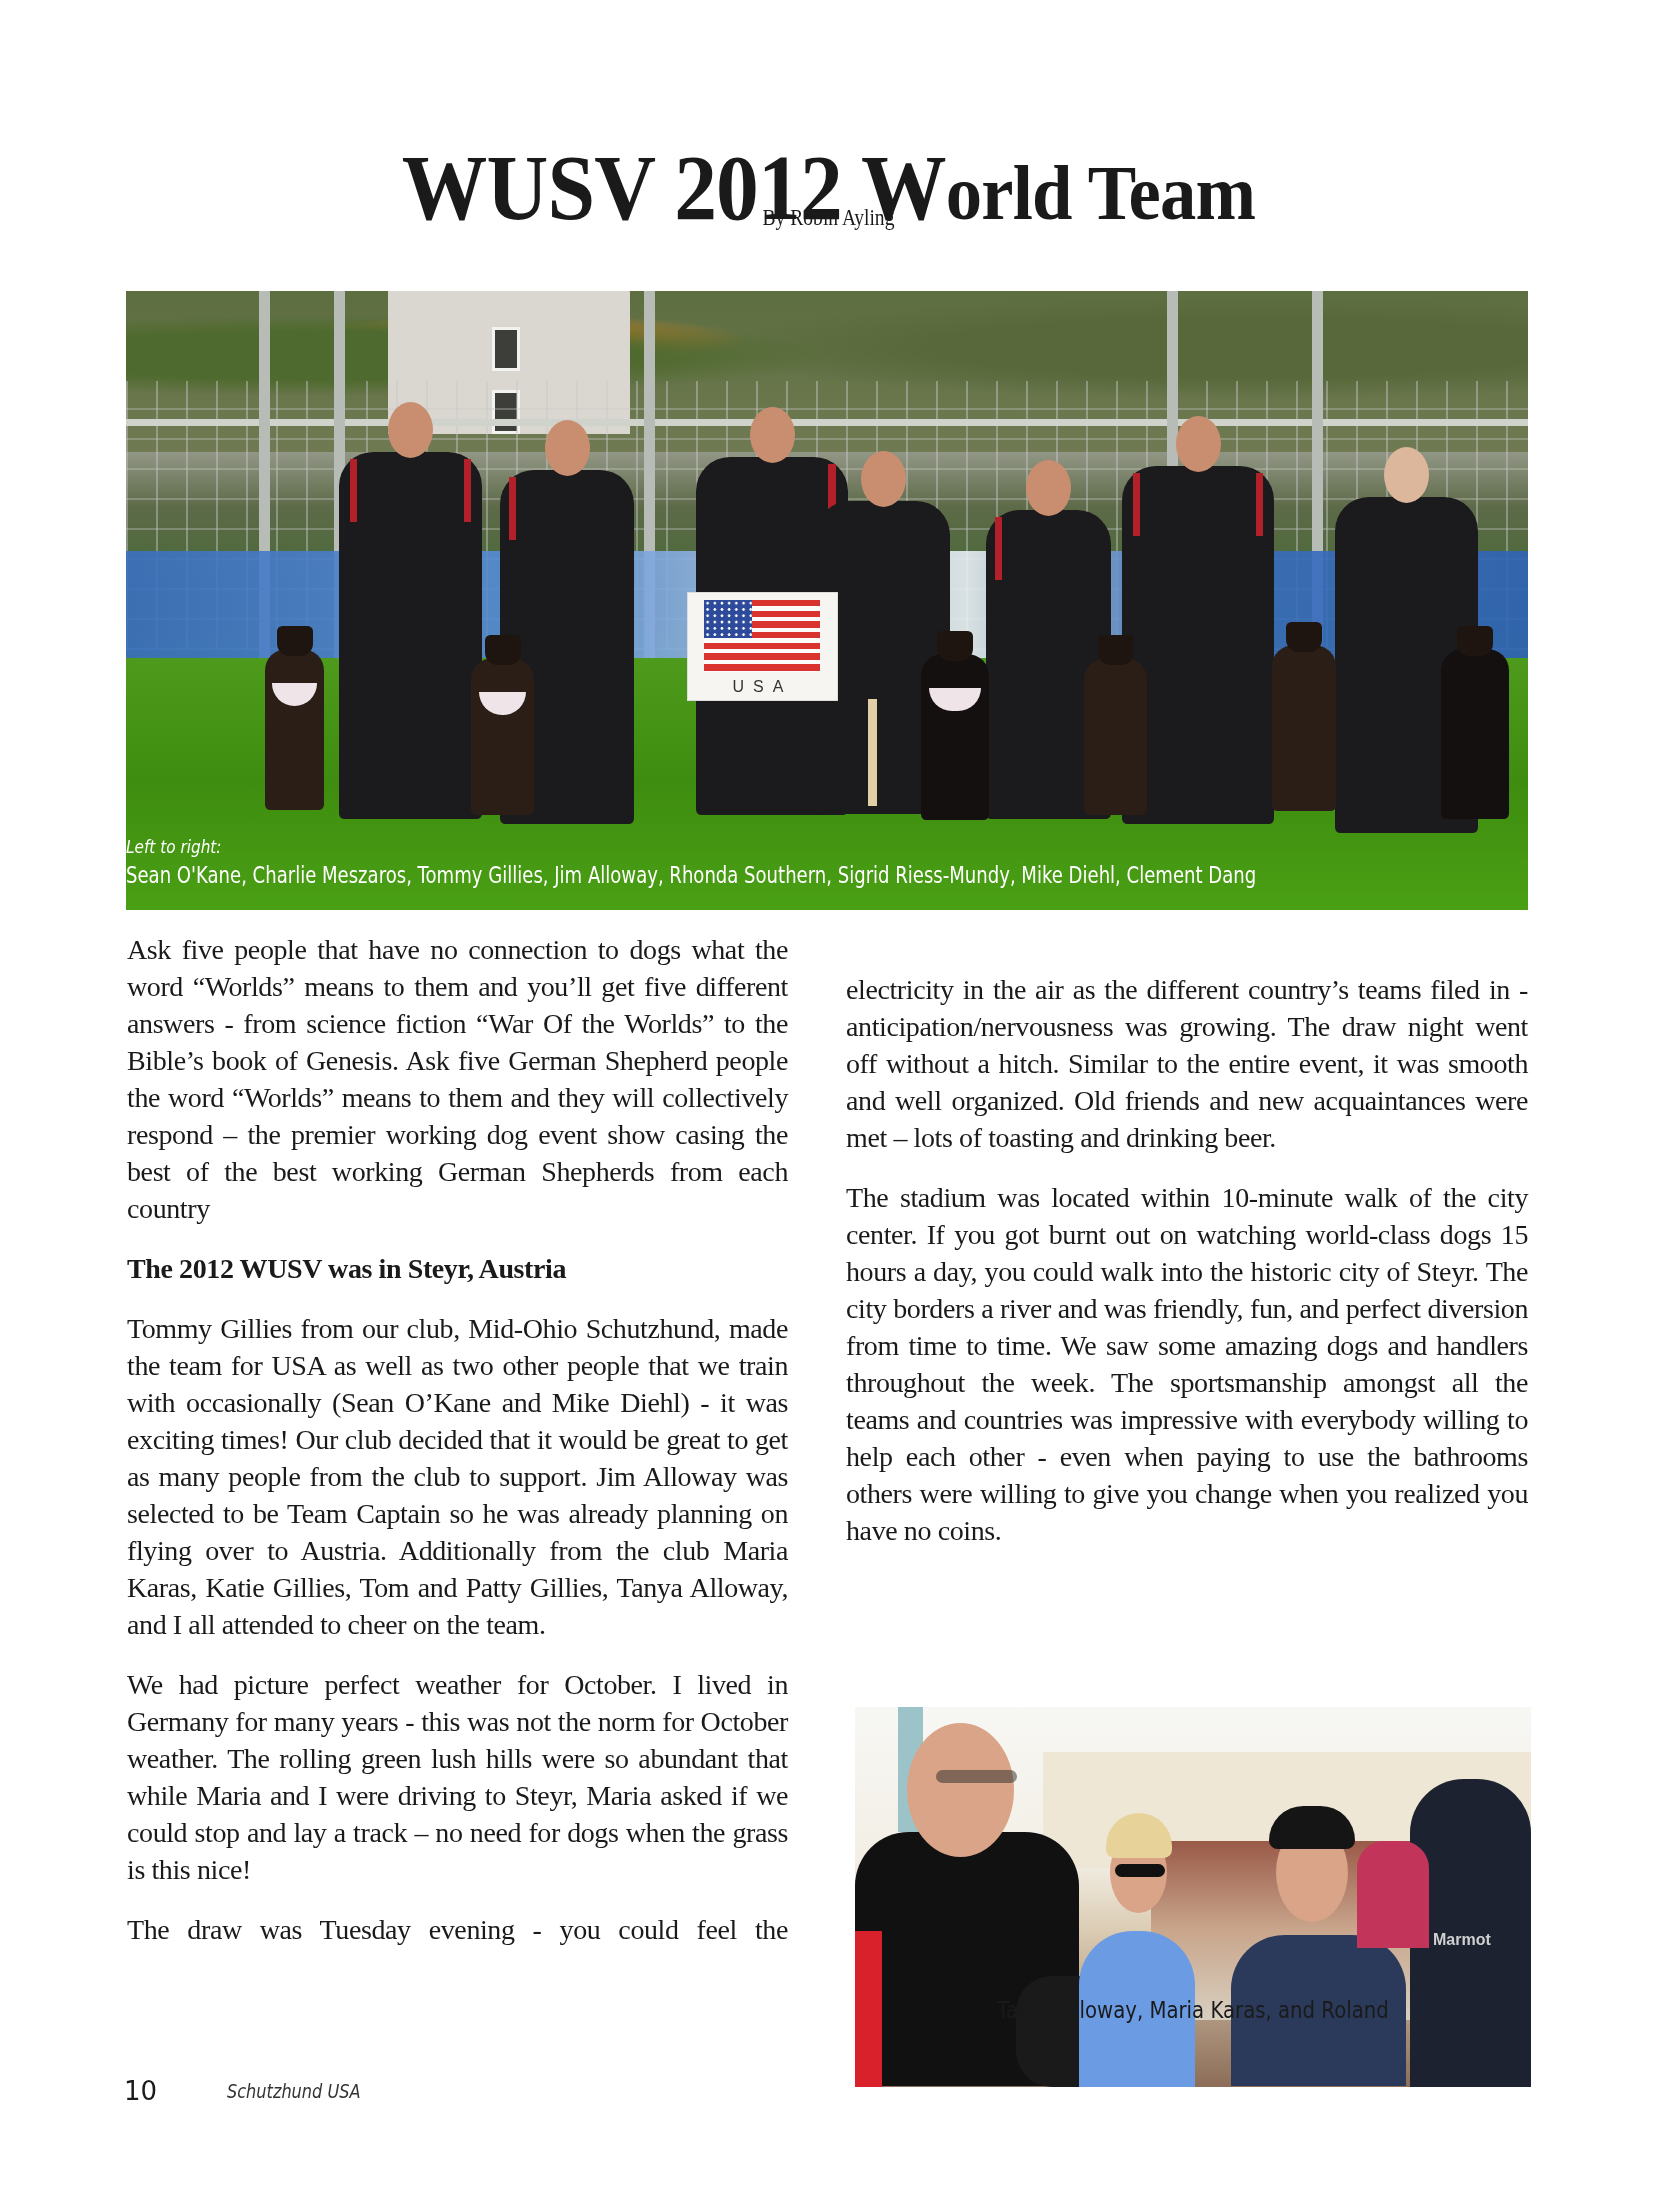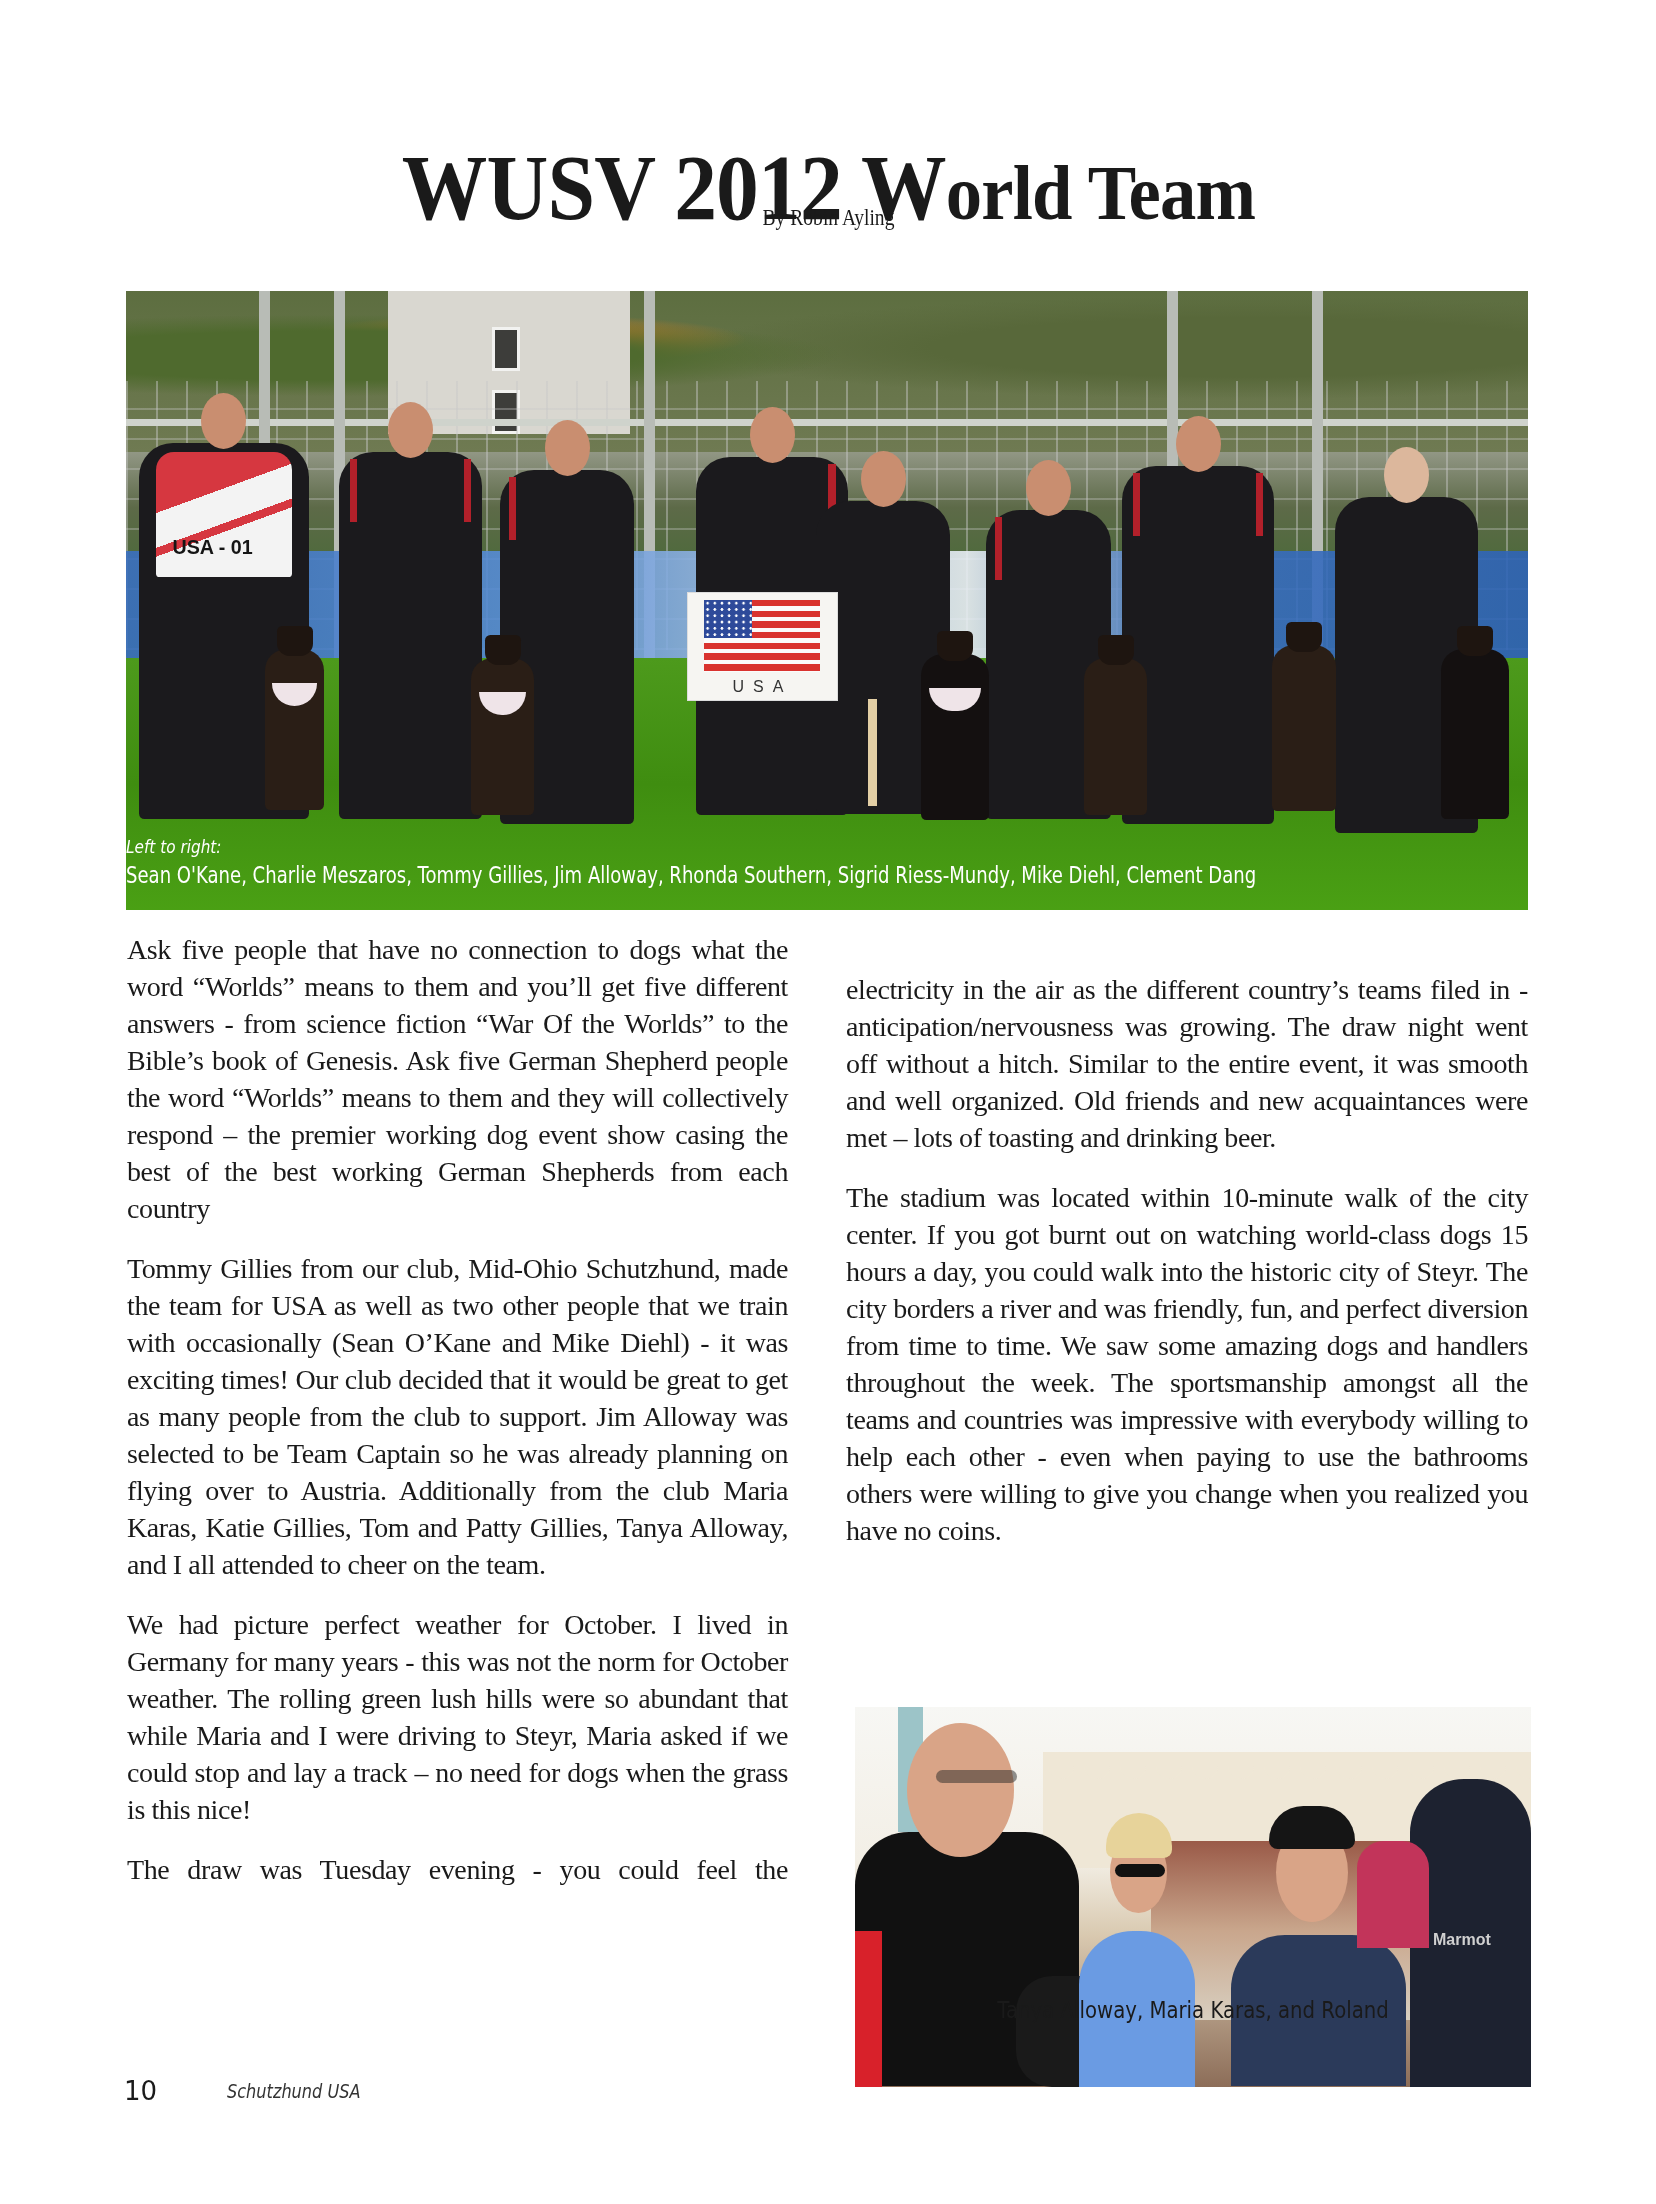--- a/index.html
+++ b/index.html
@@ -97,25 +97,20 @@
   <div class="fence"></div>
   <div class="fence-rail"></div>
   <div class="pole" style="left:133px"></div>
   <div class="pole" style="left:208px"></div>
   <div class="pole" style="left:518px"></div>
   <div class="pole" style="left:1041px"></div>
   <div class="pole" style="left:1186px"></div>
   <div class="banner"></div>
   <div class="grass"></div>
 
-  <div class="person" style="left:12.5px;top:152px;width:170px;height:376px;">
-    <div class="head"></div>
-    <div class="vest"></div>
-    <div class="vest-num">USA - 01</div>
-  </div>
   <div class="person" style="left:213px;top:161px;width:143px;height:367px;">
       <div class="head"></div>
       <div class="stripe" style="left:10.7px"></div>
       <div class="stripe" style="right:10.7px"></div>
     </div>
   <div class="person" style="left:374px;top:179px;width:134px;height:354px;">
       <div class="head"></div>
       <div class="stripe" style="left:9px"></div>
     </div>
   <div class="person" style="left:570px;top:166px;width:152px;height:358px;">
@@ -166,20 +161,21 @@
         <div class="canton"></div>
       </div>
     <div id="usa-sign-label">USA</div>
   </div>
 </div>
 <div id="team-caption-lead">Left to right:</div>
 <div id="team-caption-names">Sean O'Kane, Charlie Meszaros, Tommy Gillies, Jim Alloway, Rhonda Southern, Sigrid Riess-Mundy, Mike Diehl, Clement Dang</div>
 
 <div id="col-left" class="col">
   <p>Ask five people that have no connection to dogs what the word “Worlds” means to them and you’ll get five different answers - from science fiction “War Of the Worlds” to the Bible’s book of  Genesis.  Ask five German Shepherd people the word “Worlds” means to them and they will collectively respond – the premier working dog event show casing the best of the best working German Shepherds from each country</p>
+  <h3>The 2012 WUSV was in Steyr, Austria</h3>
   <p>Tommy Gillies from our club, Mid-Ohio Schutzhund, made the team for USA as well as two other people that we train with occasionally (Sean O’Kane and Mike Diehl) - it was exciting times! Our club decided that it would be great to get as many people from the club to support. Jim Alloway was selected to be Team Captain so he was already planning on flying over to Austria. Additionally from the club Maria Karas, Katie Gillies, Tom and Patty Gillies, Tanya Alloway, and I all attended to cheer on the team.</p>
   <p>We had picture perfect weather for October. I lived in Germany for many years - this was not the norm for October weather. The rolling green lush hills were so abundant that while Maria and I were driving to Steyr, Maria asked if we could stop and lay a track – no need for dogs when the grass is this nice!</p>
   <p class="last-line-justify">The draw was Tuesday evening - you could feel the</p>
 </div>
 
 <div id="col-right" class="col">
   <p>electricity in the air as the different country’s teams filed in - anticipation/nervousness was growing.  The draw night went off without a hitch.  Similar to the entire event, it was smooth and well organized.  Old friends and new acquaintances were met – lots of toasting and drinking beer.</p>
   <p>The stadium was located within 10-minute walk of the city center. If you got burnt out on watching world-class dogs 15 hours a day, you could walk into the historic city of Steyr. The city borders a river and was friendly, fun, and perfect diversion from time to time. We saw some amazing dogs and handlers throughout the week. The sportsmanship amongst all the teams and countries was impressive with everybody willing to help each other - even when paying to use the bathrooms others were willing to give you change when you realized you have no coins.</p>
 </div>
 

